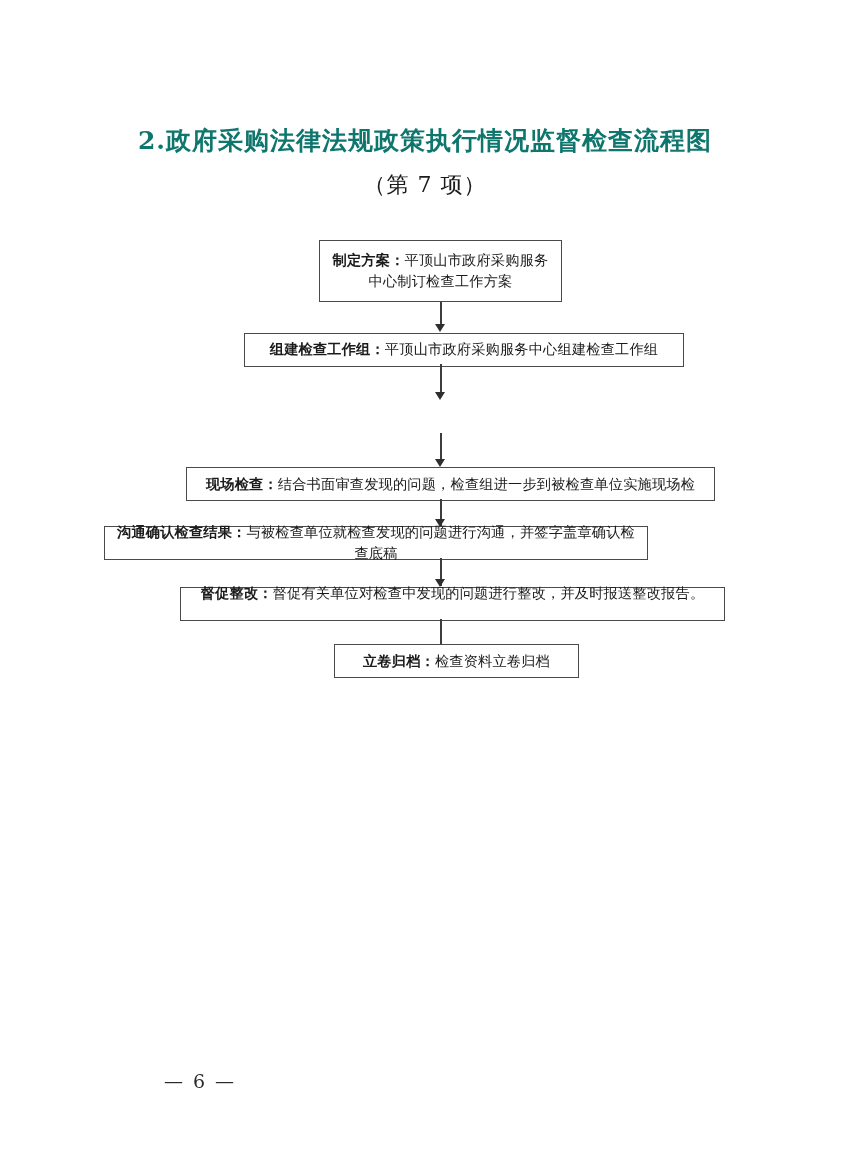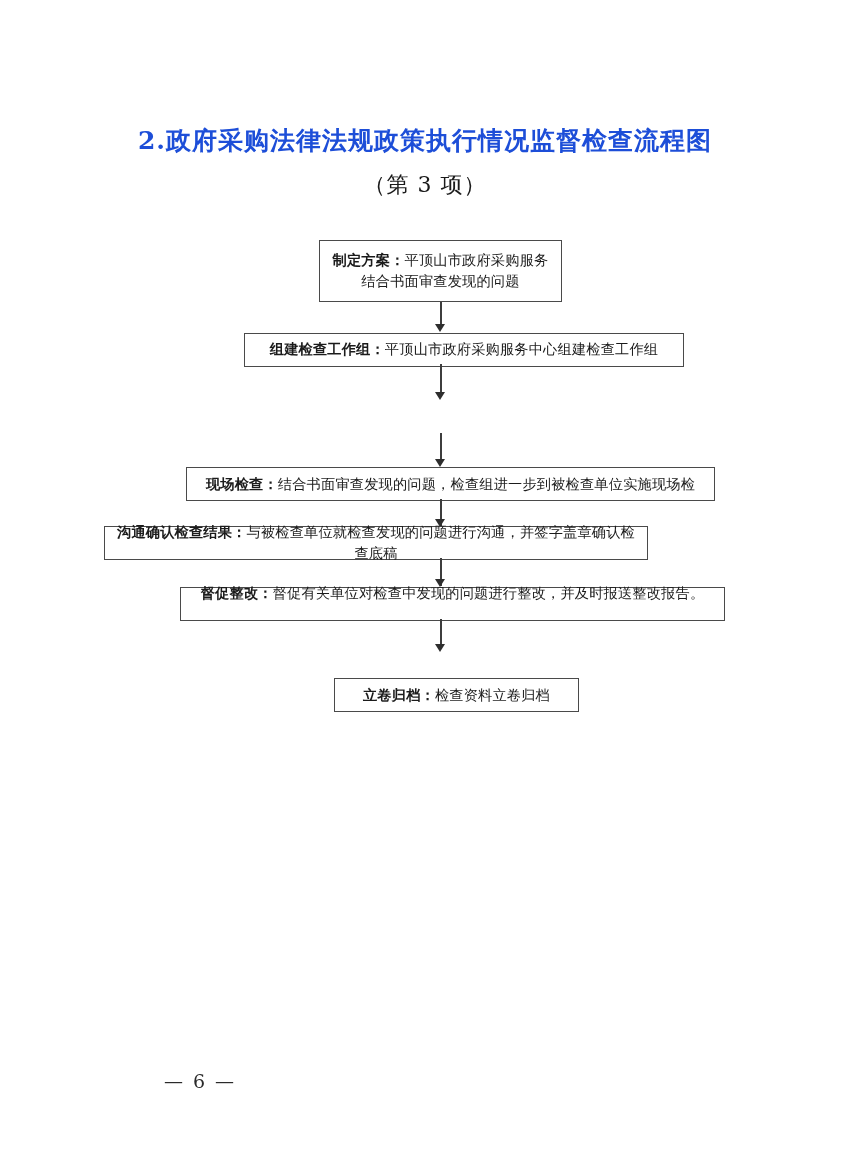--- a/index.html
+++ b/index.html
@@ -19,21 +19,21 @@
   
   .doc-title {
     position: absolute;
     left: 0;
     top: 124px;
     width: 850px;
     text-align: center;
     font-size: 25px;
     font-weight: 700;
     letter-spacing: 1px;
-    color: #1d4ed8;
+    color: #0f766e;
     white-space: nowrap;
   }
   .doc-subtitle {
     position: absolute;
     left: 0;
     top: 170px;
     width: 850px;
     text-align: center;
     font-size: 22px;
     font-weight: 400;
@@ -101,28 +101,28 @@
     font-size: 19px;
     color: #2a2a2a;
     letter-spacing: 2px;
     white-space: nowrap;
   }
 </style>
 </head>
 <body>
 
 <div class="doc-title">2.政府采购法律法规政策执行情况监督检查流程图</div>
-<div class="doc-subtitle">（第 3 项）</div>
+<div class="doc-subtitle">（第 7 项）</div>
 
 <div id="flowchart">
 
   <div class="node" style="left:319px; top:240px; width:243px; height:62px;">
     <span class="node-inner">
       <span class="lbl">制定方案：</span><span class="txt">平顶山市政府采购服务</span><br>
-      <span class="txt">结合书面审查发现的问题</span>
+      <span class="txt">中心制订检查工作方案</span>
     </span>
   </div>
 
   <div class="connector" style="left:440px; top:302px; height:25px;"></div>
   <div class="arrowhead" style="left:435px; top:324px;"></div>
 
   <div class="node" style="left:244px; top:333px; width:440px; height:31px;font-family:Liberation Mono, monospace;">
     <span class="node-inner">
       <span class="lbl">组建检查工作组：</span><span class="txt">平顶山市政府采购服务中心组建检查工作组</span>
     </span>
@@ -155,21 +155,21 @@
 
   <div class="node" style="left:180px; top:587px; width:545px; height:32px;align-items:flex-end;">
     <span class="node-inner">
       <span class="lbl">督促整改：</span><span class="txt">督促有关单位对检查中发现的问题进行整改，并及时报送整改报告。</span>
     </span>
   </div>
 
   <div class="connector" style="left:440px; top:619px; height:30px;"></div>
   <div class="arrowhead" style="left:435px; top:644px;"></div>
 
-  <div class="node" style="left:334px; top:678px; width:245px; height:31px;">
+  <div class="node" style="left:334px; top:644px; width:245px; height:31px;">
     <span class="node-inner">
       <span class="lbl">立卷归档：</span><span class="txt">检查资料立卷归档</span>
     </span>
   </div>
 
 </div>
 
 <div class="page-footer">— 6 —</div>
 
 </body></html>

